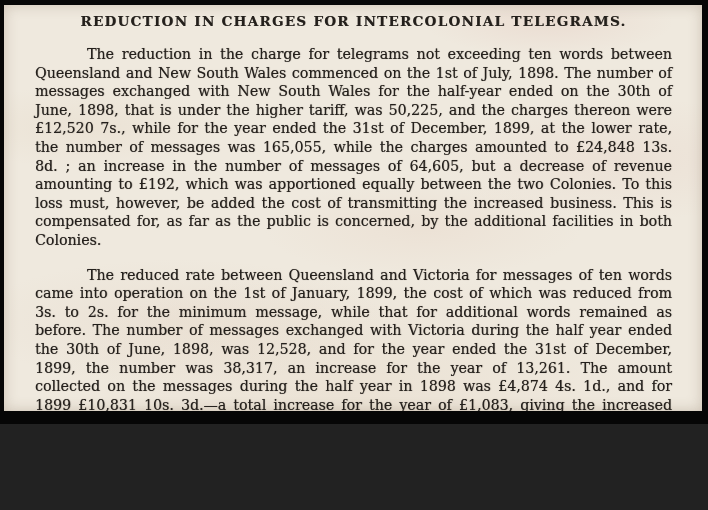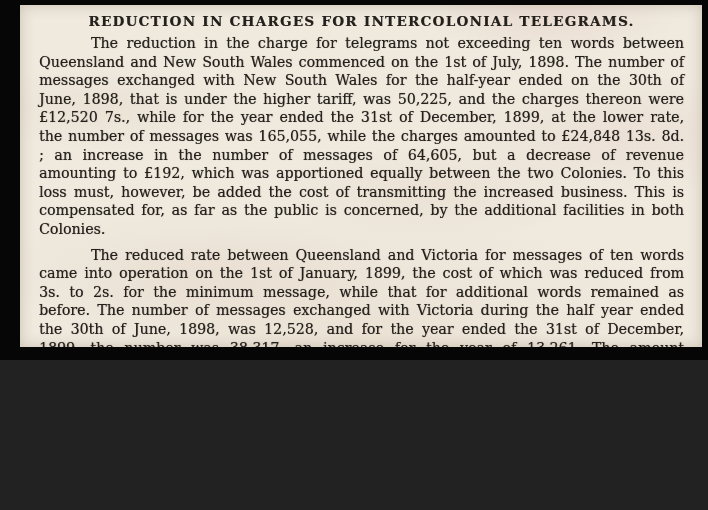--- a/index.html
+++ b/index.html
@@ -3,24 +3,24 @@
 <meta charset="utf-8">
 <style>
   html, body {
     margin: 0;
     padding: 0;
     background: #222;
   }
   .scan-frame {
     position: relative;
     width: 708px;
-    height: 360px;
+    height: 424px;
     box-sizing: border-box;
     background: #060606;
-    padding: 5px 6px 13px 20px;
+    padding: 5px 6px 13px 4px;
     overflow: hidden;
   }
   .page {
     position: relative;
     width: 100%;
     height: 100%;
     box-sizing: border-box;
     overflow: hidden;
     padding: 5px 14px 0 15px;
     color: #24201c;
@@ -38,21 +38,21 @@
   .doc-title {
     margin: 3px 0 5px 0;
     text-align: center;
     font-size: 13.5px;
     font-weight: bold;
     letter-spacing: 1.3px;
     white-space: nowrap;
     text-shadow: 0.4px 0.4px 0.6px rgba(35,30,25,0.5);
   }
   .body-para {
-    margin: 4px;
+    margin: 16px;
     text-align: justify;
     text-indent: 52px;
     font-size: 14.2px;
     line-height: 18.6px;
     word-spacing: 1px;
     text-shadow: 0.4px 0.4px 0.7px rgba(40,33,27,0.55);
   }
   .body-para + .body-para {
     margin-top: 7px;
   }

